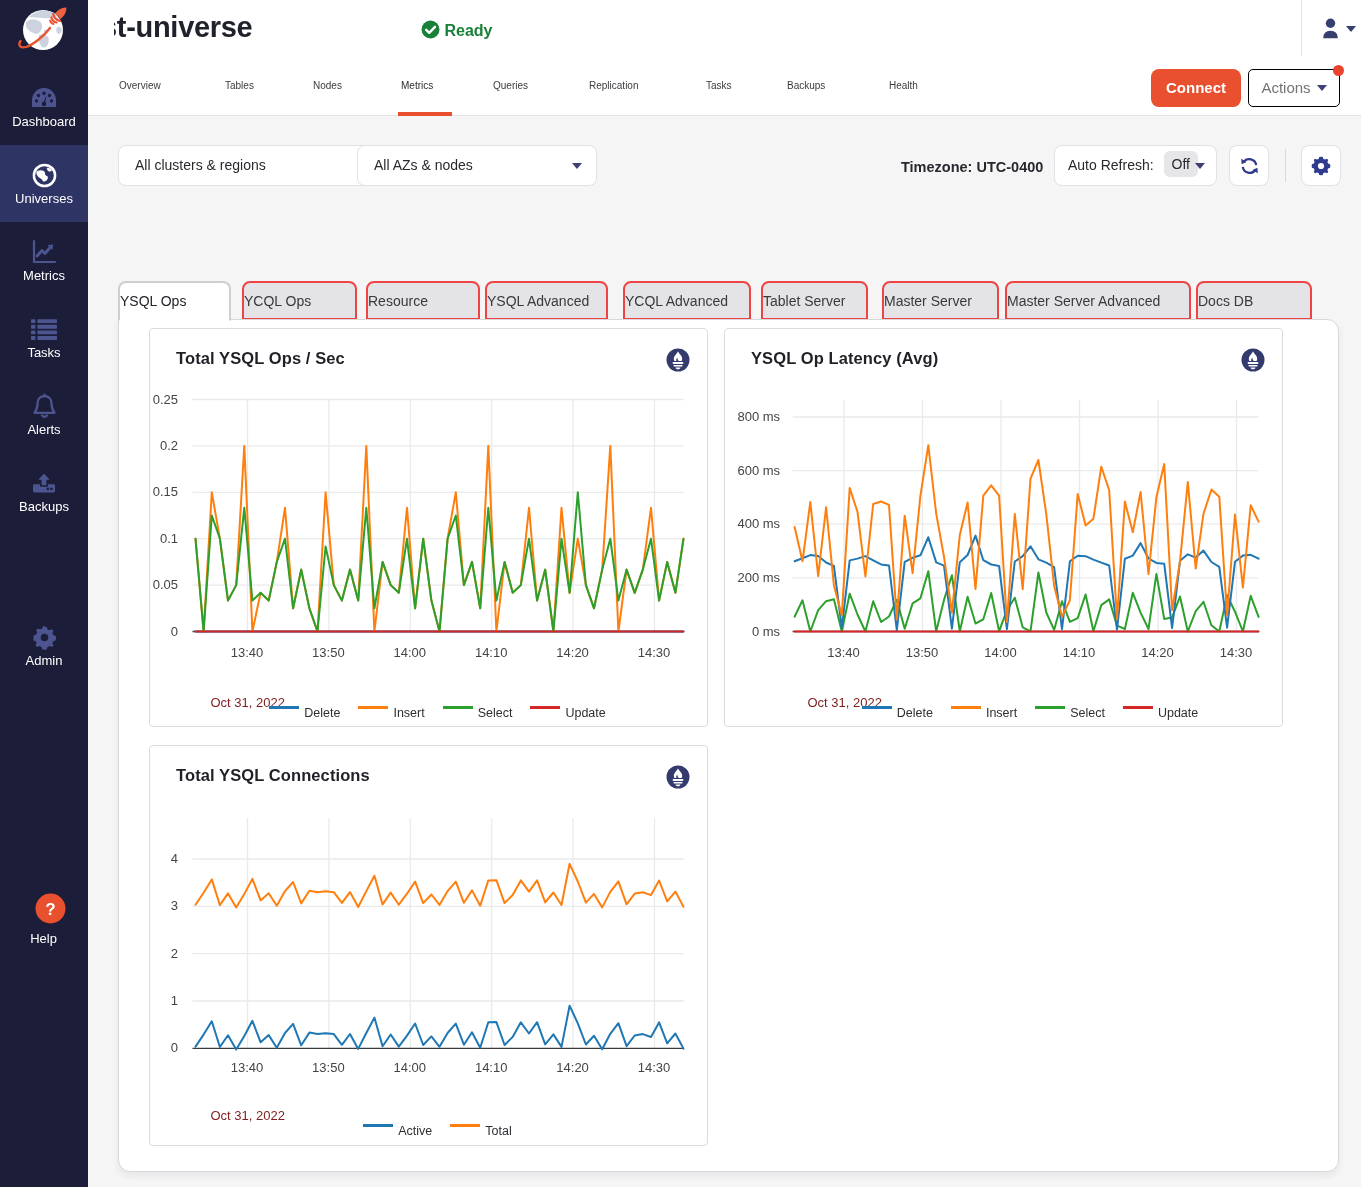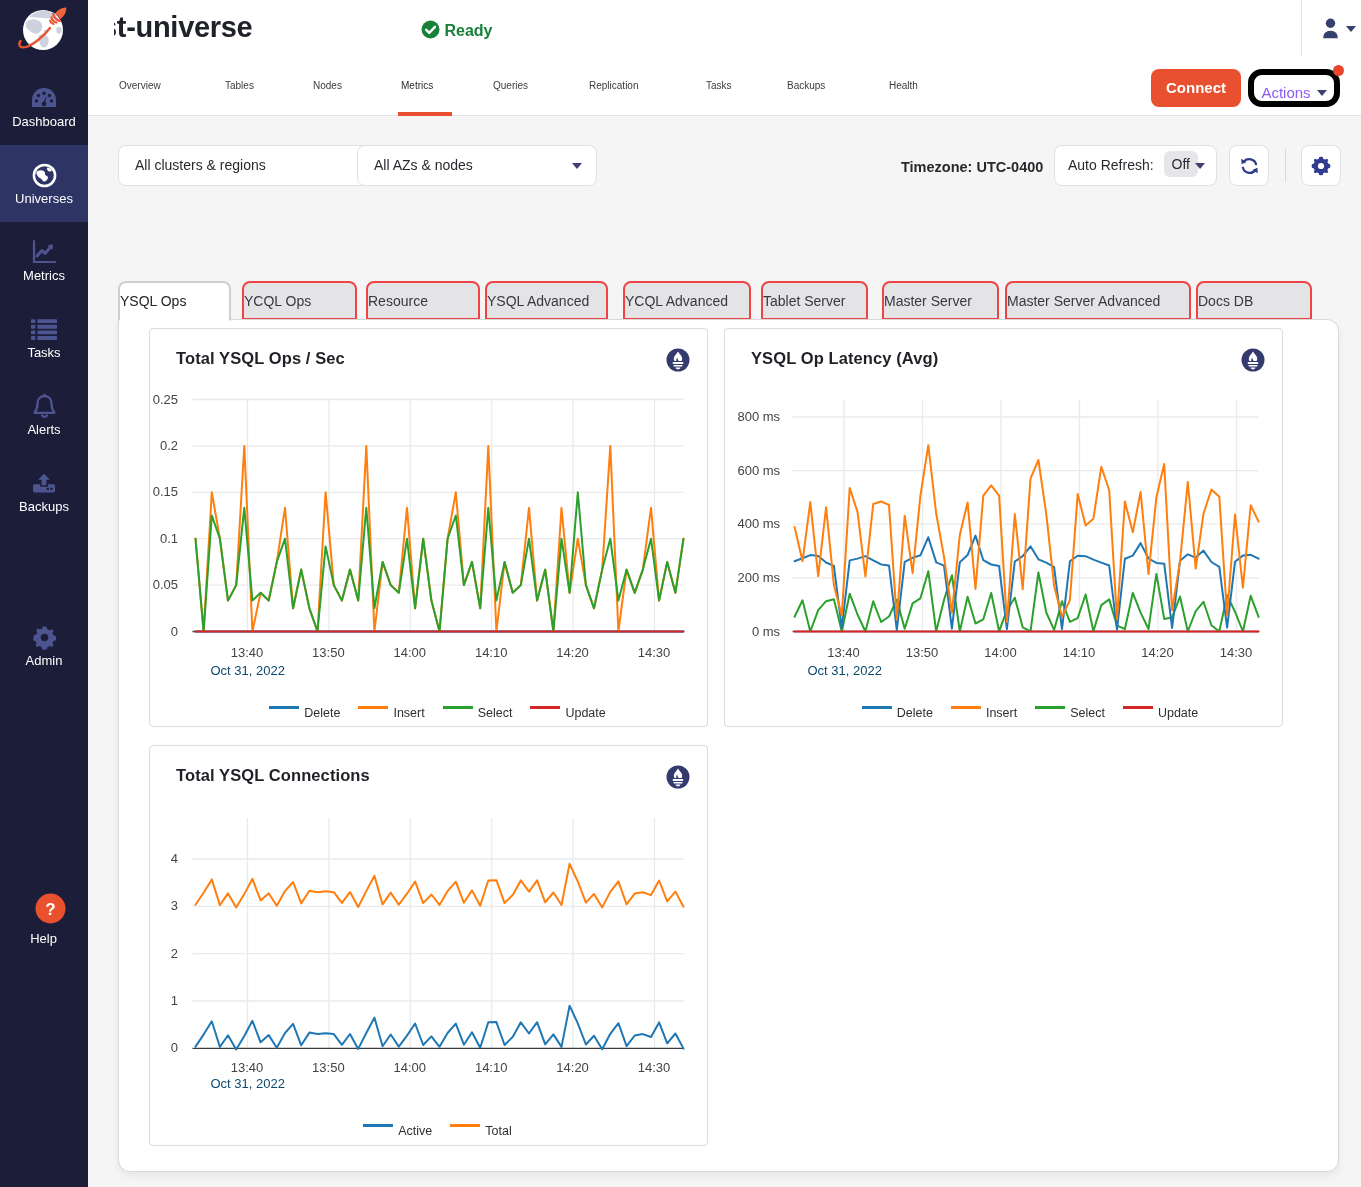--- a/index.html
+++ b/index.html
@@ -17,21 +17,21 @@
 .utitle span { display:inline-block; margin-left:-13px; }
 .ready { position:absolute; left:333px; top:20px; font-size:16px; font-weight:bold; color:#188038; }
 .usr { position:absolute; left:1234px; top:18px; }
 .usr .caret { border-top-color:#35406f; margin-left:7px; vertical-align:7px; }
 .vsep { position:absolute; left:1213px; top:0; width:1px; height:56px; background:#e4e4e6; }
 .nav { position:absolute; left:0; top:70px; height:46px; }
 .nitem { position:absolute; top:10px; font-size:10px; color:#3c3c40; }
 .metrics-active { color:#2c2c2e; }
 .underline { position:absolute; left:310px; top:42px; width:54px; height:4px; background:#e8502e; }
 .btn-connect { position:absolute; left:1063px; top:69px; width:90px; height:38px; background:#e8502f; border-radius:8px; color:#fff; font-size:15px; font-weight:bold; text-align:center; line-height:38px; }
-.btn-actions { position:absolute; left:1160px; top:69px; width:92px; height:38px; background:#fff; border:6px solid #000000; border-radius:14px; color:#8b5cf6; font-size:15px; text-align:center; line-height:36px; }
+.btn-actions { position:absolute; left:1160px; top:69px; width:92px; height:38px; background:#fff; border:1px solid #000000; border-radius:5px; color:#737373; font-size:15px; text-align:center; line-height:36px; }
 .btn-actions .caret { margin-left:6px; vertical-align:2px; }
 .reddot { position:absolute; left:1245px; top:65px; width:11px; height:11px; border-radius:50%; background:#e8442e; }
 .caret { display:inline-block; width:0; height:0; border-left:5px solid transparent; border-right:5px solid transparent; border-top:6px solid #3f3f73; }
 .filters { position:absolute; left:0; top:116px; width:1273px; }
 .dd { position:absolute; background:#fff; border:1px solid #e0e1e6; height:41px; font-size:14px; color:#28292e; line-height:39px; padding-left:16px; }
 .dd .caret { position:absolute; right:14px; top:17px; }
 .dd1 { left:30px; top:29px; width:275px; border-radius:8px; }
 .dd2 { left:269px; top:29px; width:240px; border-radius:8px; }
 .tz { position:absolute; left:813px; top:43px; font-size:14.5px; color:#27282d; font-weight:bold; }
 .autoref { position:absolute; left:966px; top:29px; width:163px; height:41px; background:#fff; border:1px solid #e0e1e6; border-radius:8px; font-size:14px; color:#28292e; line-height:39px; padding-left:13px; }
@@ -56,21 +56,21 @@
 .panel { position:absolute; left:30px; top:319px; width:1221px; height:853px; background:#ffffff; border:1px solid #d8d8db; border-radius:0 12px 12px 12px; z-index:5; box-shadow:0 4px 7px rgba(40,40,60,0.07); }
 .card { position:absolute; width:559px; background:#fff; border:1px solid #dcdcdf; border-radius:4px; }
 .card1 { left:29.5px; top:8px; height:399px; }
 .card2 { left:604.5px; top:8px; height:399px; }
 .card3 { left:29.5px; top:425px; height:401px; }
 .ctitle { position:absolute; left:26.5px; top:20px; font-size:16.5px; color:#1f2127; font-weight:bold; letter-spacing:0.1px; }
 .promicon { position:absolute; right:17px; top:19px; }
 .plot { position:absolute; }
 .ylab { position:absolute; font-size:13px; color:#444; text-align:right; width:50px; line-height:16px; }
 .xlab { position:absolute; font-size:13px; color:#444; text-align:center; width:80px; }
-.datelab { position:absolute; font-size:13px; color:#0c4a6e; }
+.datelab { position:absolute; font-size:13px; color:#7f1d1d;margin-top:32px; }
 .legend { position:absolute; display:flex; justify-content:center; gap:18px; font-size:12.5px; color:#2e2f33; }
 .li { display:flex; align-items:flex-start; gap:5px; }
 .ls { display:inline-block; width:30px; height:3px; }
 </style></head>
 <body>
 <div class="sidebar">
   <div class="slogo"><svg width="56" height="56" viewBox="0 0 56 56">
 <circle cx="28" cy="28" r="20" fill="#ffffff"></circle>
 <g fill="#ccd3de">
 <path d="M14 15 Q20 8.5 30 8.5 Q38 9 42 13 Q36 17 28 16 Q20 15.5 14 15 Z"></path>

